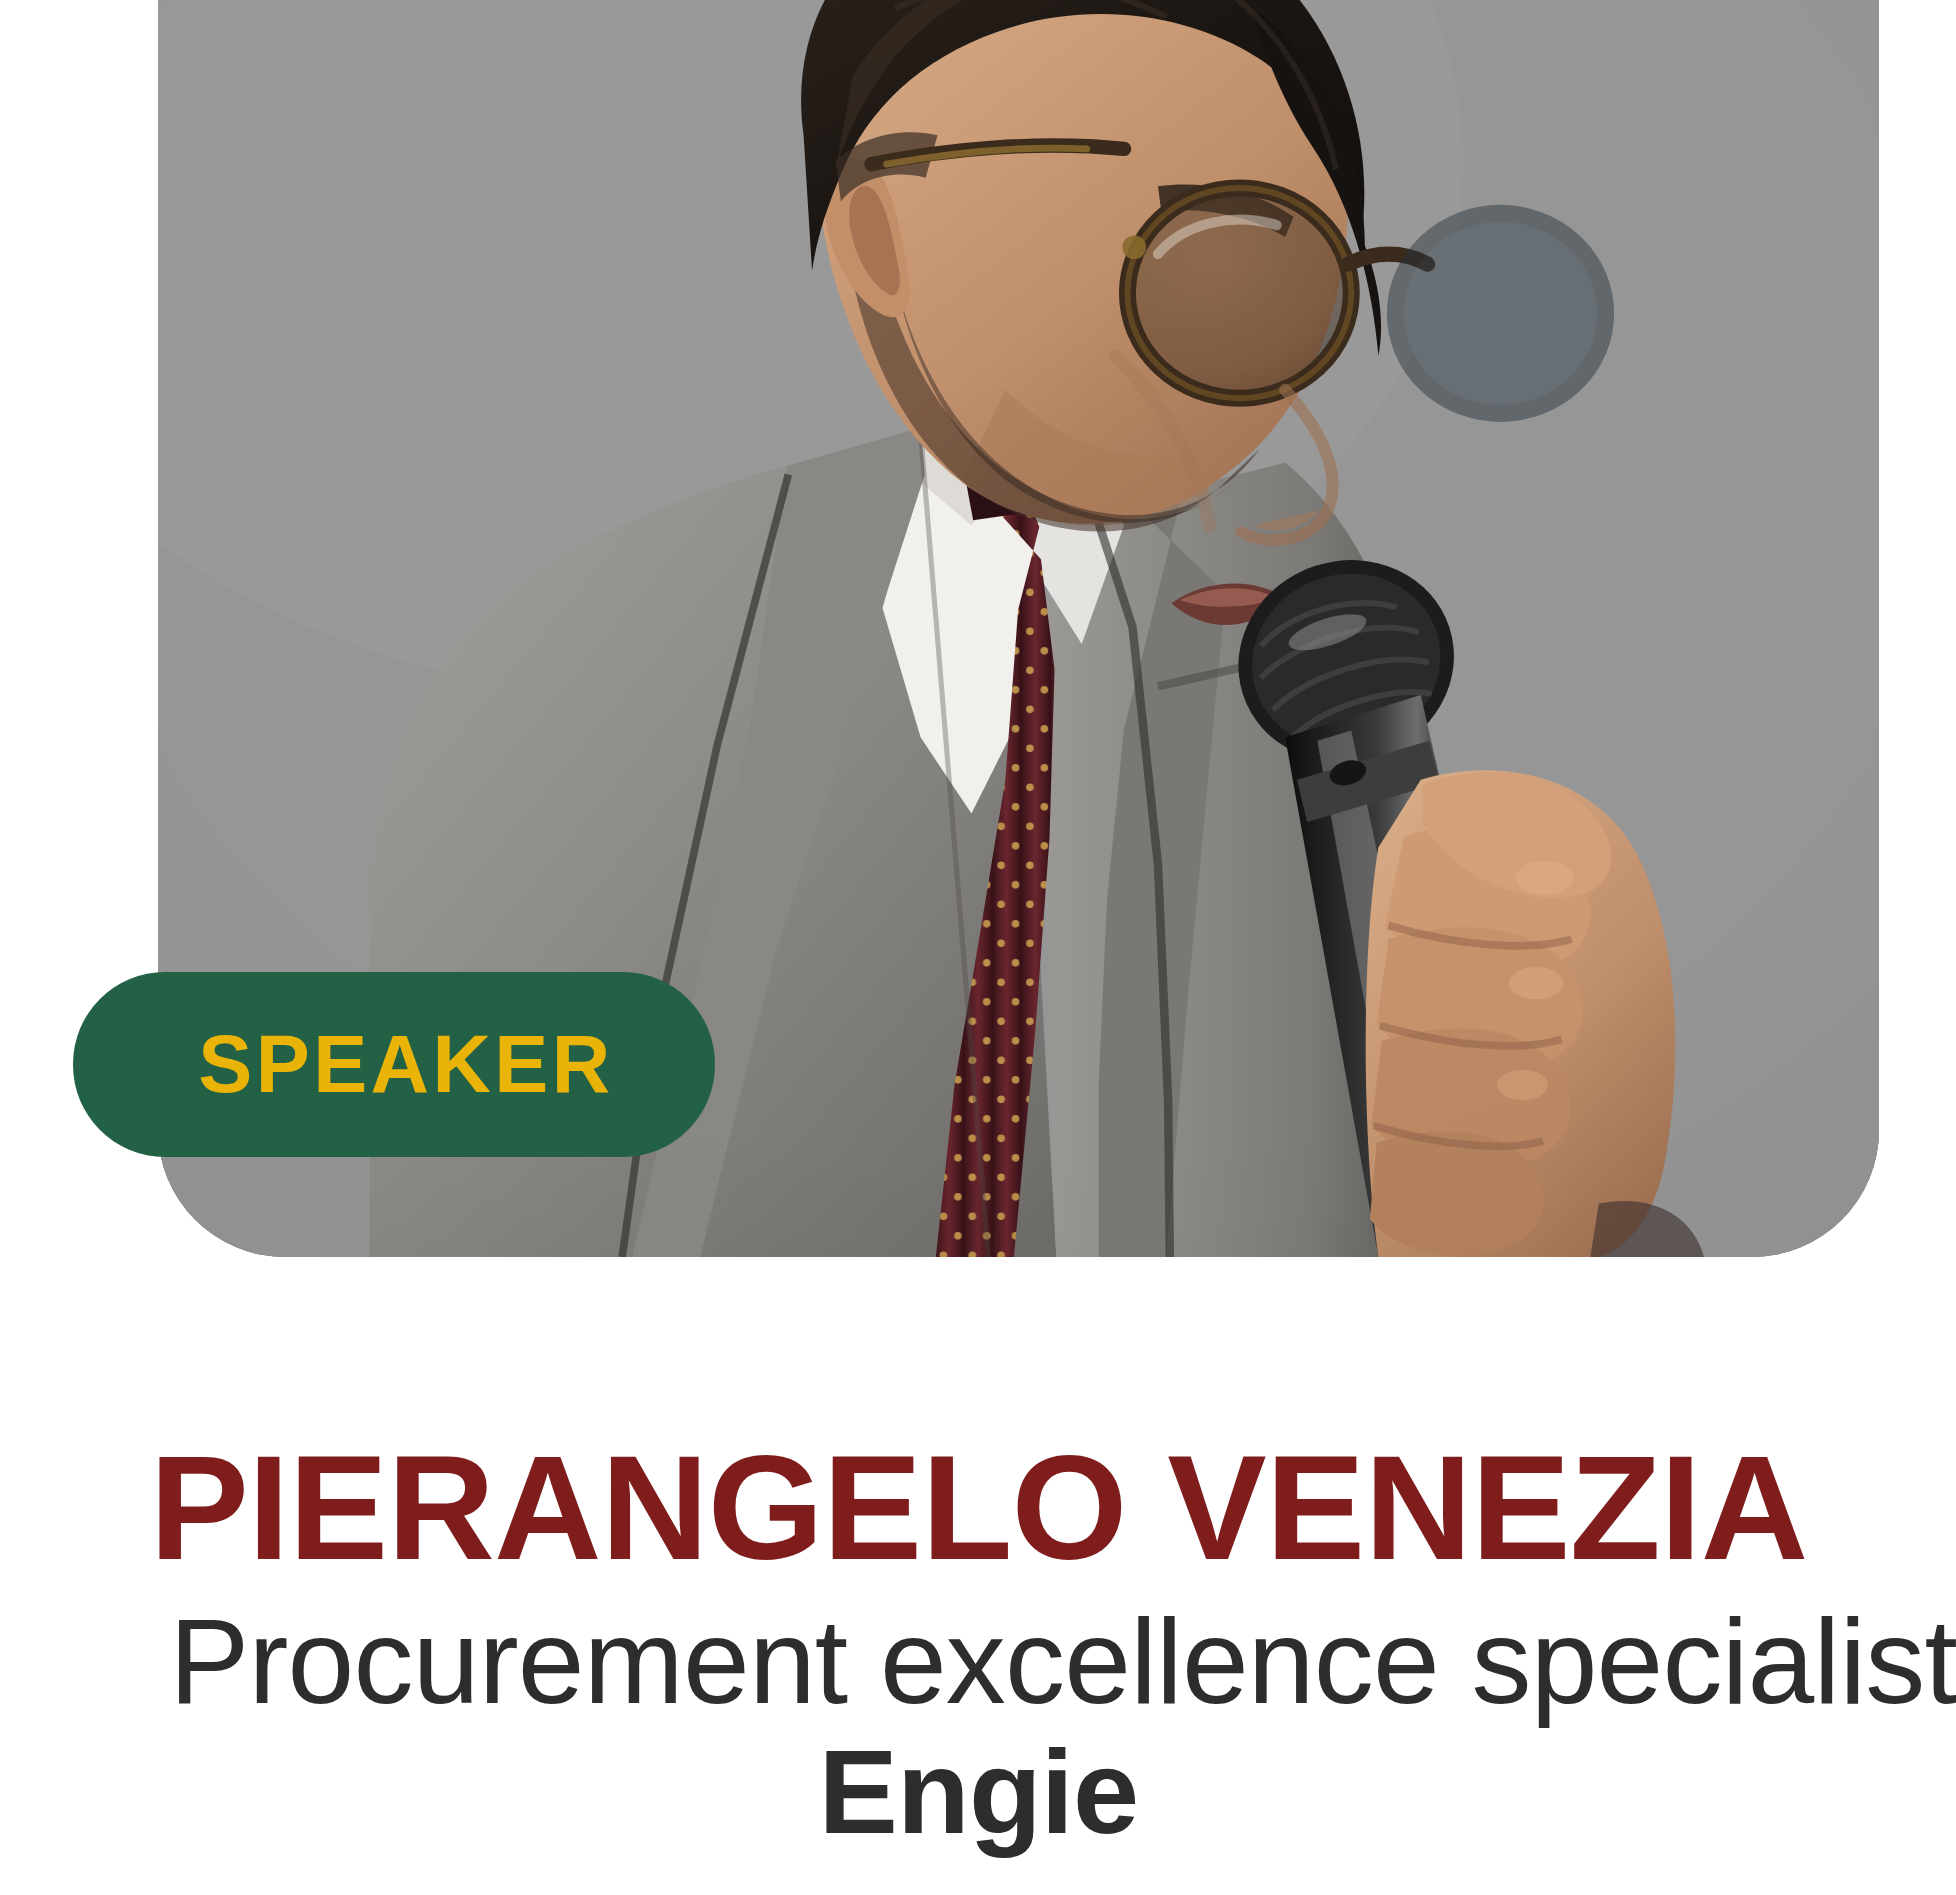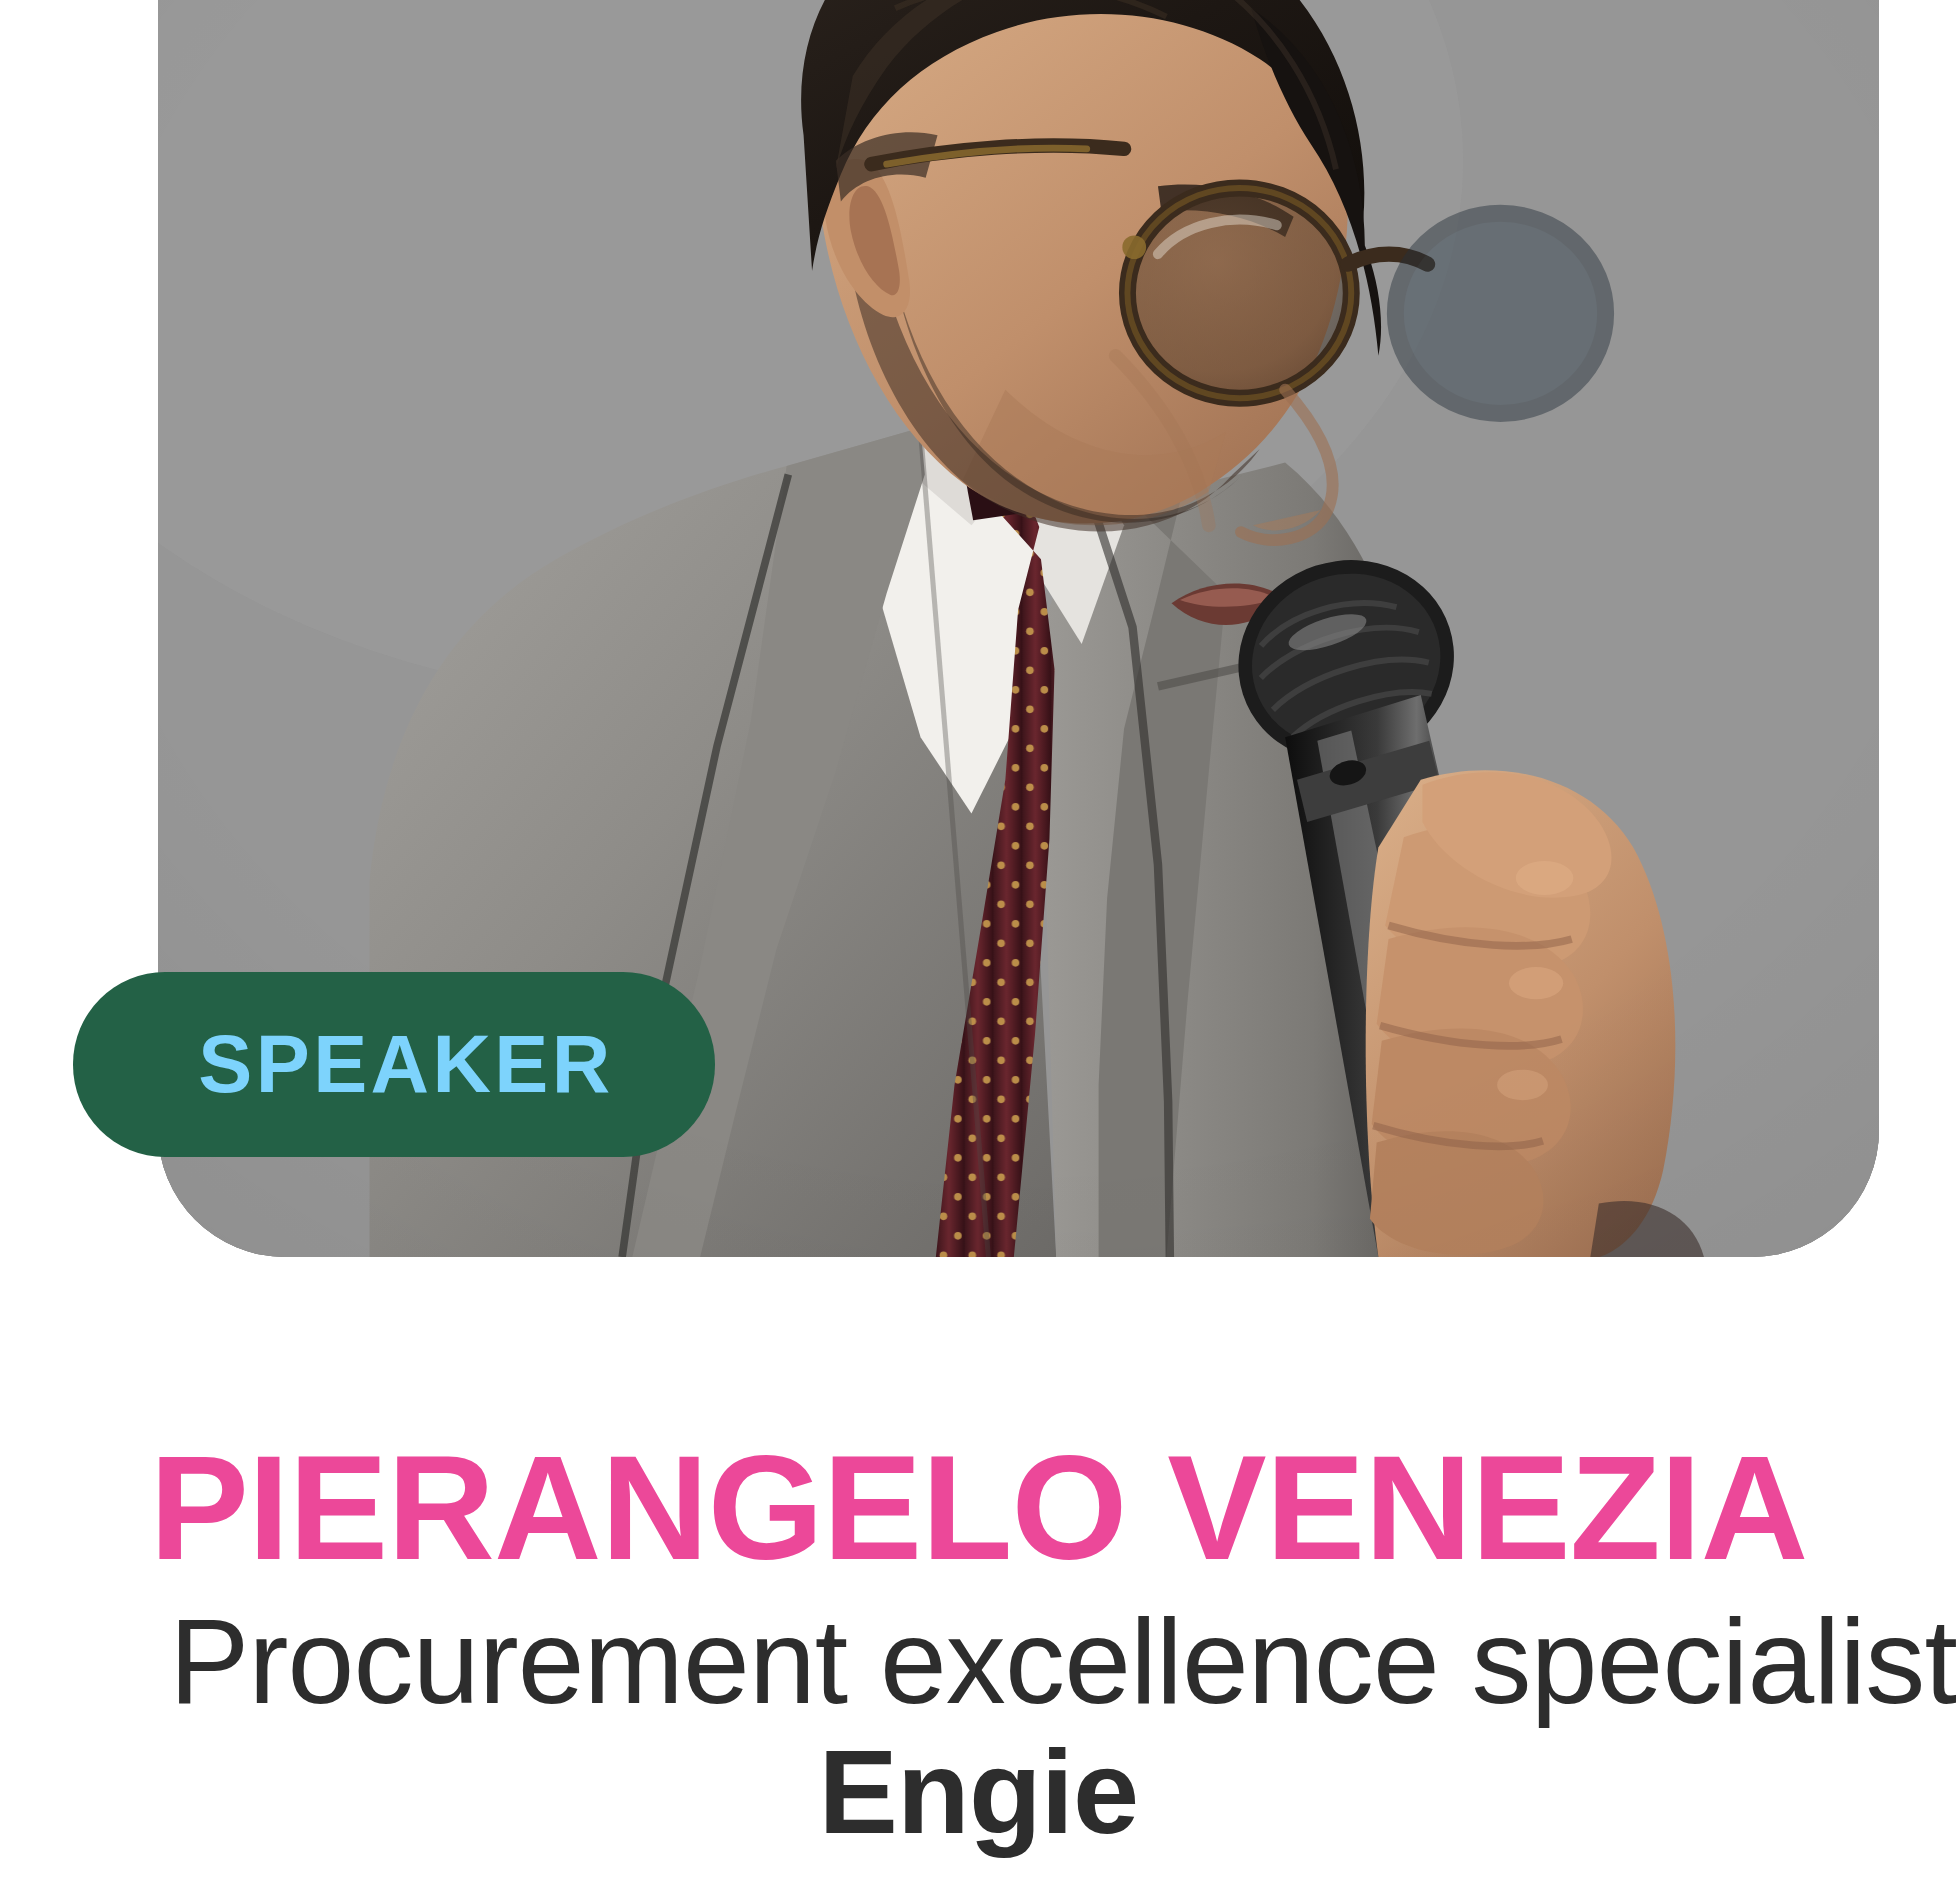--- a/index.html
+++ b/index.html
@@ -69,21 +69,21 @@
     height: 185px;
     background: #236146;
     border-radius: 92px;
     display: flex;
     align-items: center;
     justify-content: center;
     box-sizing: border-box;
     padding-left: 24px;
   }
   .speaker-badge-label {
-    color: #7dd3fc;
+    color: #eab308;
     font-family: "Liberation Sans", sans-serif;
     font-weight: bold;
     font-size: 81px;
     letter-spacing: 3.4px;
     line-height: 1;
     text-transform: uppercase;
     white-space: nowrap;
   }
 
   
@@ -94,21 +94,21 @@
     width: 1957px;
     text-align: center;
   }
 
   .speaker-name {
     font-family: "Liberation Sans", sans-serif;
     font-weight: bold;
     font-size: 149px;
     line-height: 1.02;
     letter-spacing: -0.8px;
-    color: #ec4899;
+    color: #7f1d1d;
     margin: 0;
     white-space: nowrap;
     text-transform: uppercase;
   }
 
   .speaker-role {
     font-family: "Liberation Sans", sans-serif;
     font-weight: normal;
     font-size: 120px;
     line-height: 1.12;

